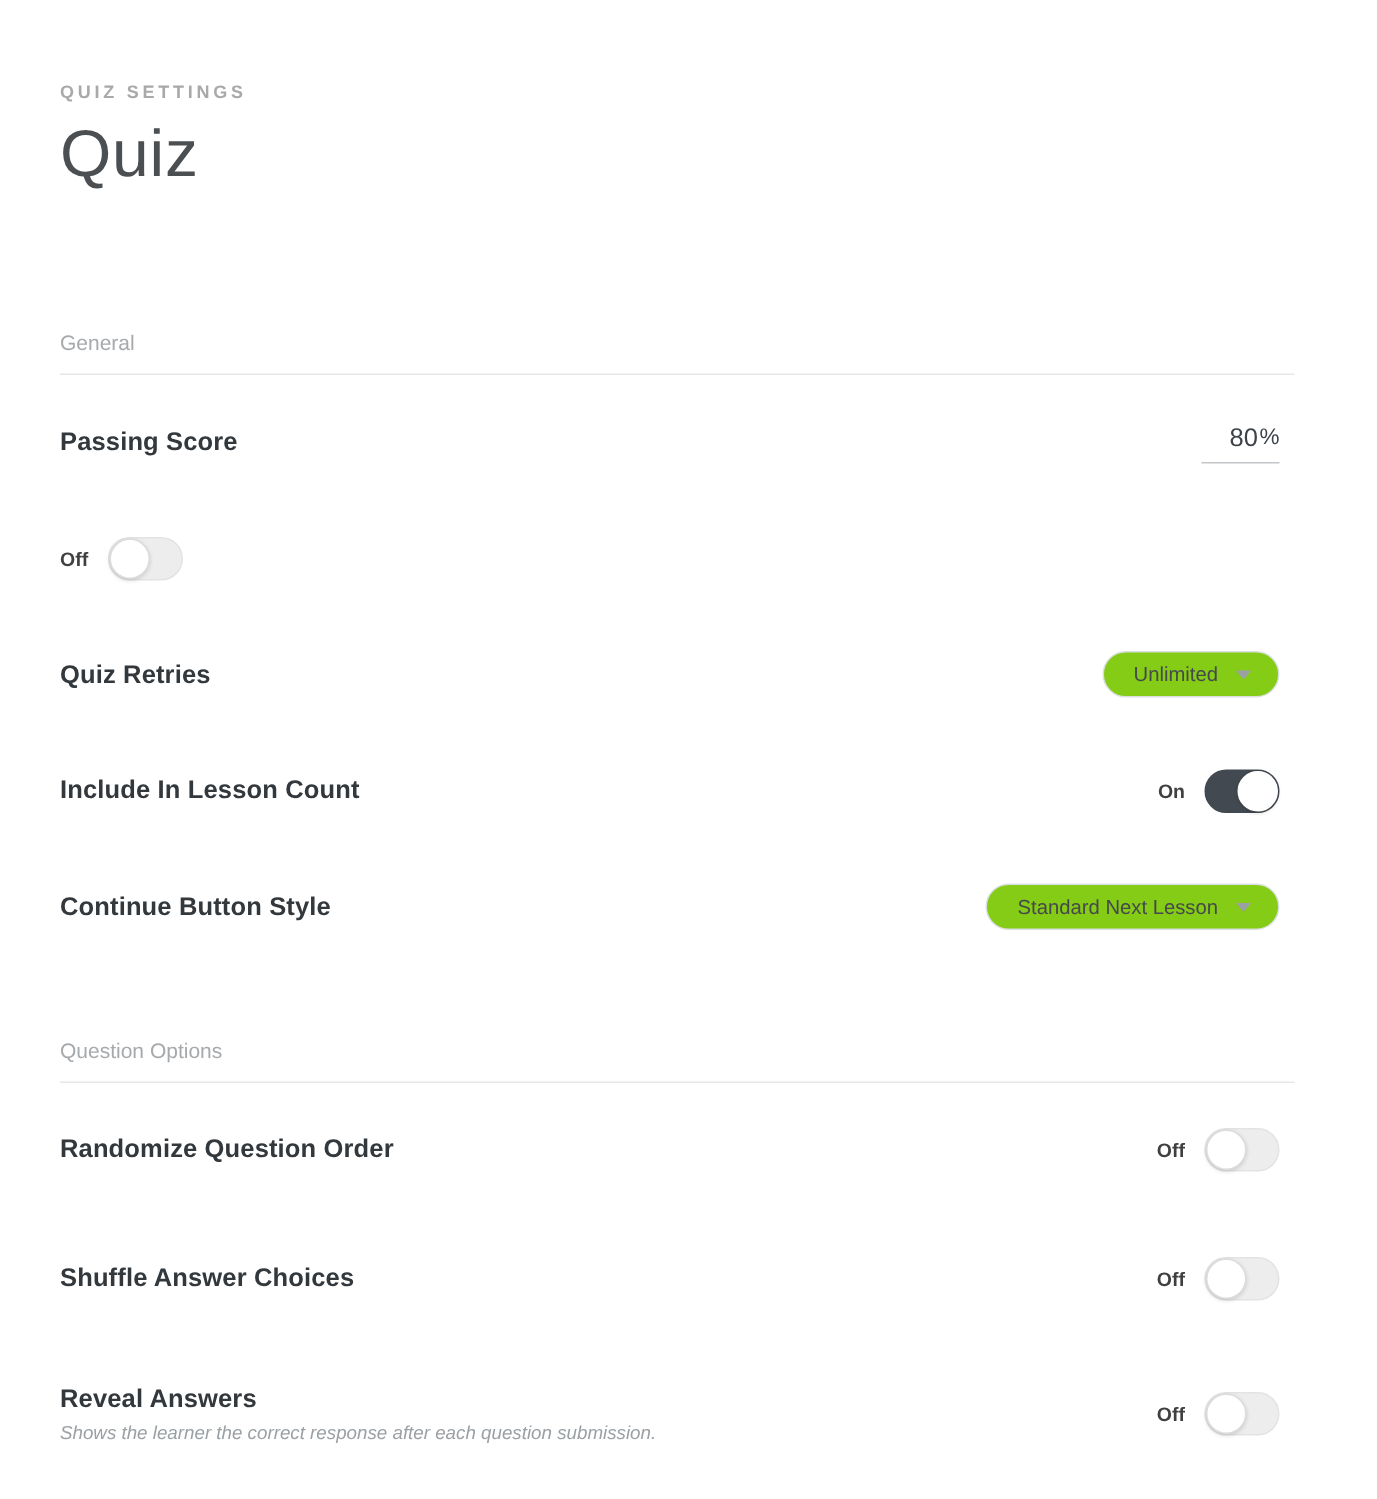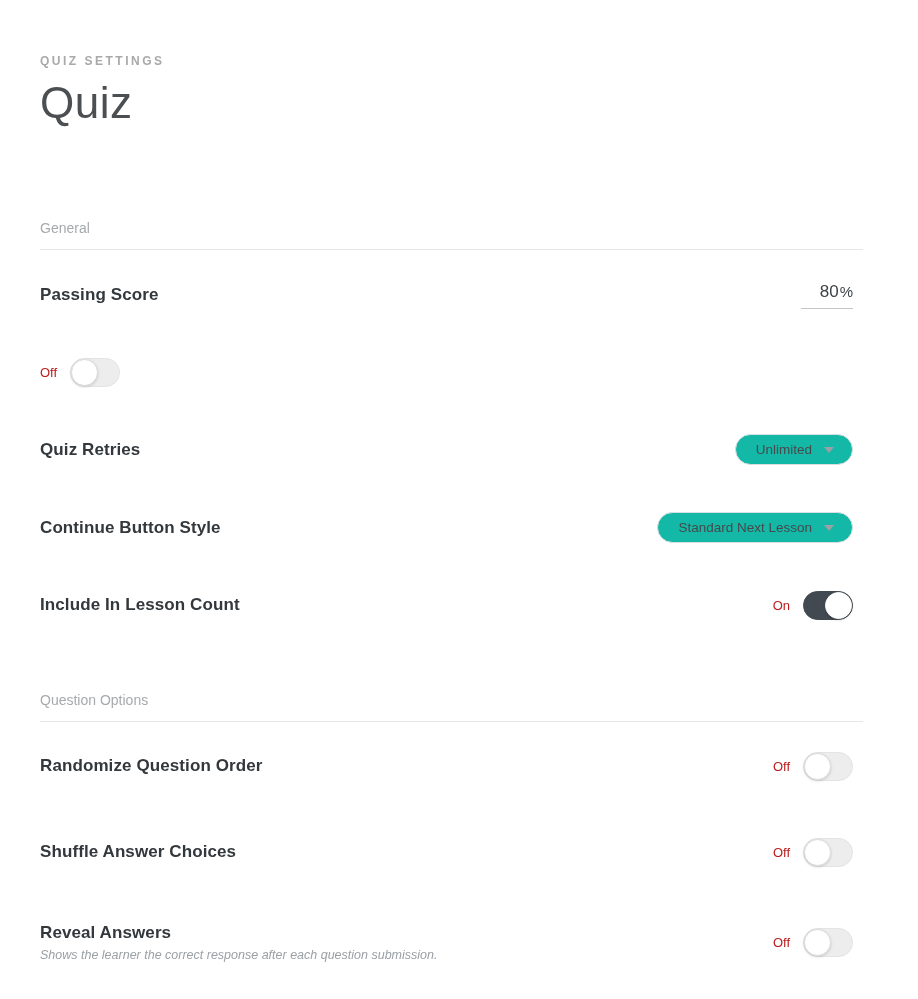--- a/index.html
+++ b/index.html
@@ -84,22 +84,23 @@
     color: #3c4247;
     font-family: inherit;
     background: transparent;
   }
   .score-suffix { font-size: 15px; color: #3c4247; margin-left: 1px; }
 
   
   .control { display: flex; align-items: center; }
   .state-label {
     font-size: 13px;
-    color: #b91c1c;
+    color: #404040;
     margin-right: 13px;
+    font-weight: bold;
   }
   .toggle {
     position: relative;
     width: 50px;
     height: 29px;
     border-radius: 15px;
     background: #ededee;
     border: 1px solid #e3e3e4;
     cursor: pointer;
     padding: 0;
@@ -123,21 +124,21 @@
     left: auto;
     right: 0;
     border-color: #ffffff;
   }
 
   
   .dropdown {
     display: inline-flex;
     align-items: center;
     gap: 12px;
-    background: #14b8a6;
+    background: #84cc16;
     border: 1px solid #dcdfe1;
     border-radius: 16px;
     padding: 7px 18px 7px 20px;
     font-size: 13.5px;
     color: #46494c;
     font-family: inherit;
     cursor: pointer;
   }
   .caret {
     width: 0;
@@ -183,37 +184,37 @@
 
       <div class="row">
         <div class="row-label">Quiz Retries</div>
         <button class="dropdown">
           <span>Unlimited</span>
           <span class="caret"></span>
         </button>
       </div>
 
       <div class="row">
+        <div class="row-label">Include In Lesson Count</div>
+        <div class="control">
+          <span class="state-label">On</span>
+          <button class="toggle on">
+            <span class="knob"></span>
+          </button>
+        </div>
+      </div>
+
+      <div class="row">
         <div class="row-label">Continue Button Style</div>
         <button class="dropdown">
           <span>Standard Next Lesson</span>
           <span class="caret"></span>
         </button>
       </div>
 
-      <div class="row">
-        <div class="row-label">Include In Lesson Count</div>
-        <div class="control">
-          <span class="state-label">On</span>
-          <button class="toggle on">
-            <span class="knob"></span>
-          </button>
-        </div>
-      </div>
-
     </div>
   </div>
 
   <div class="section section-question">
     <div class="section-label">Question Options</div>
     <div class="divider"></div>
 
     <div class="rows rows-loose">
 
       <div class="row">

